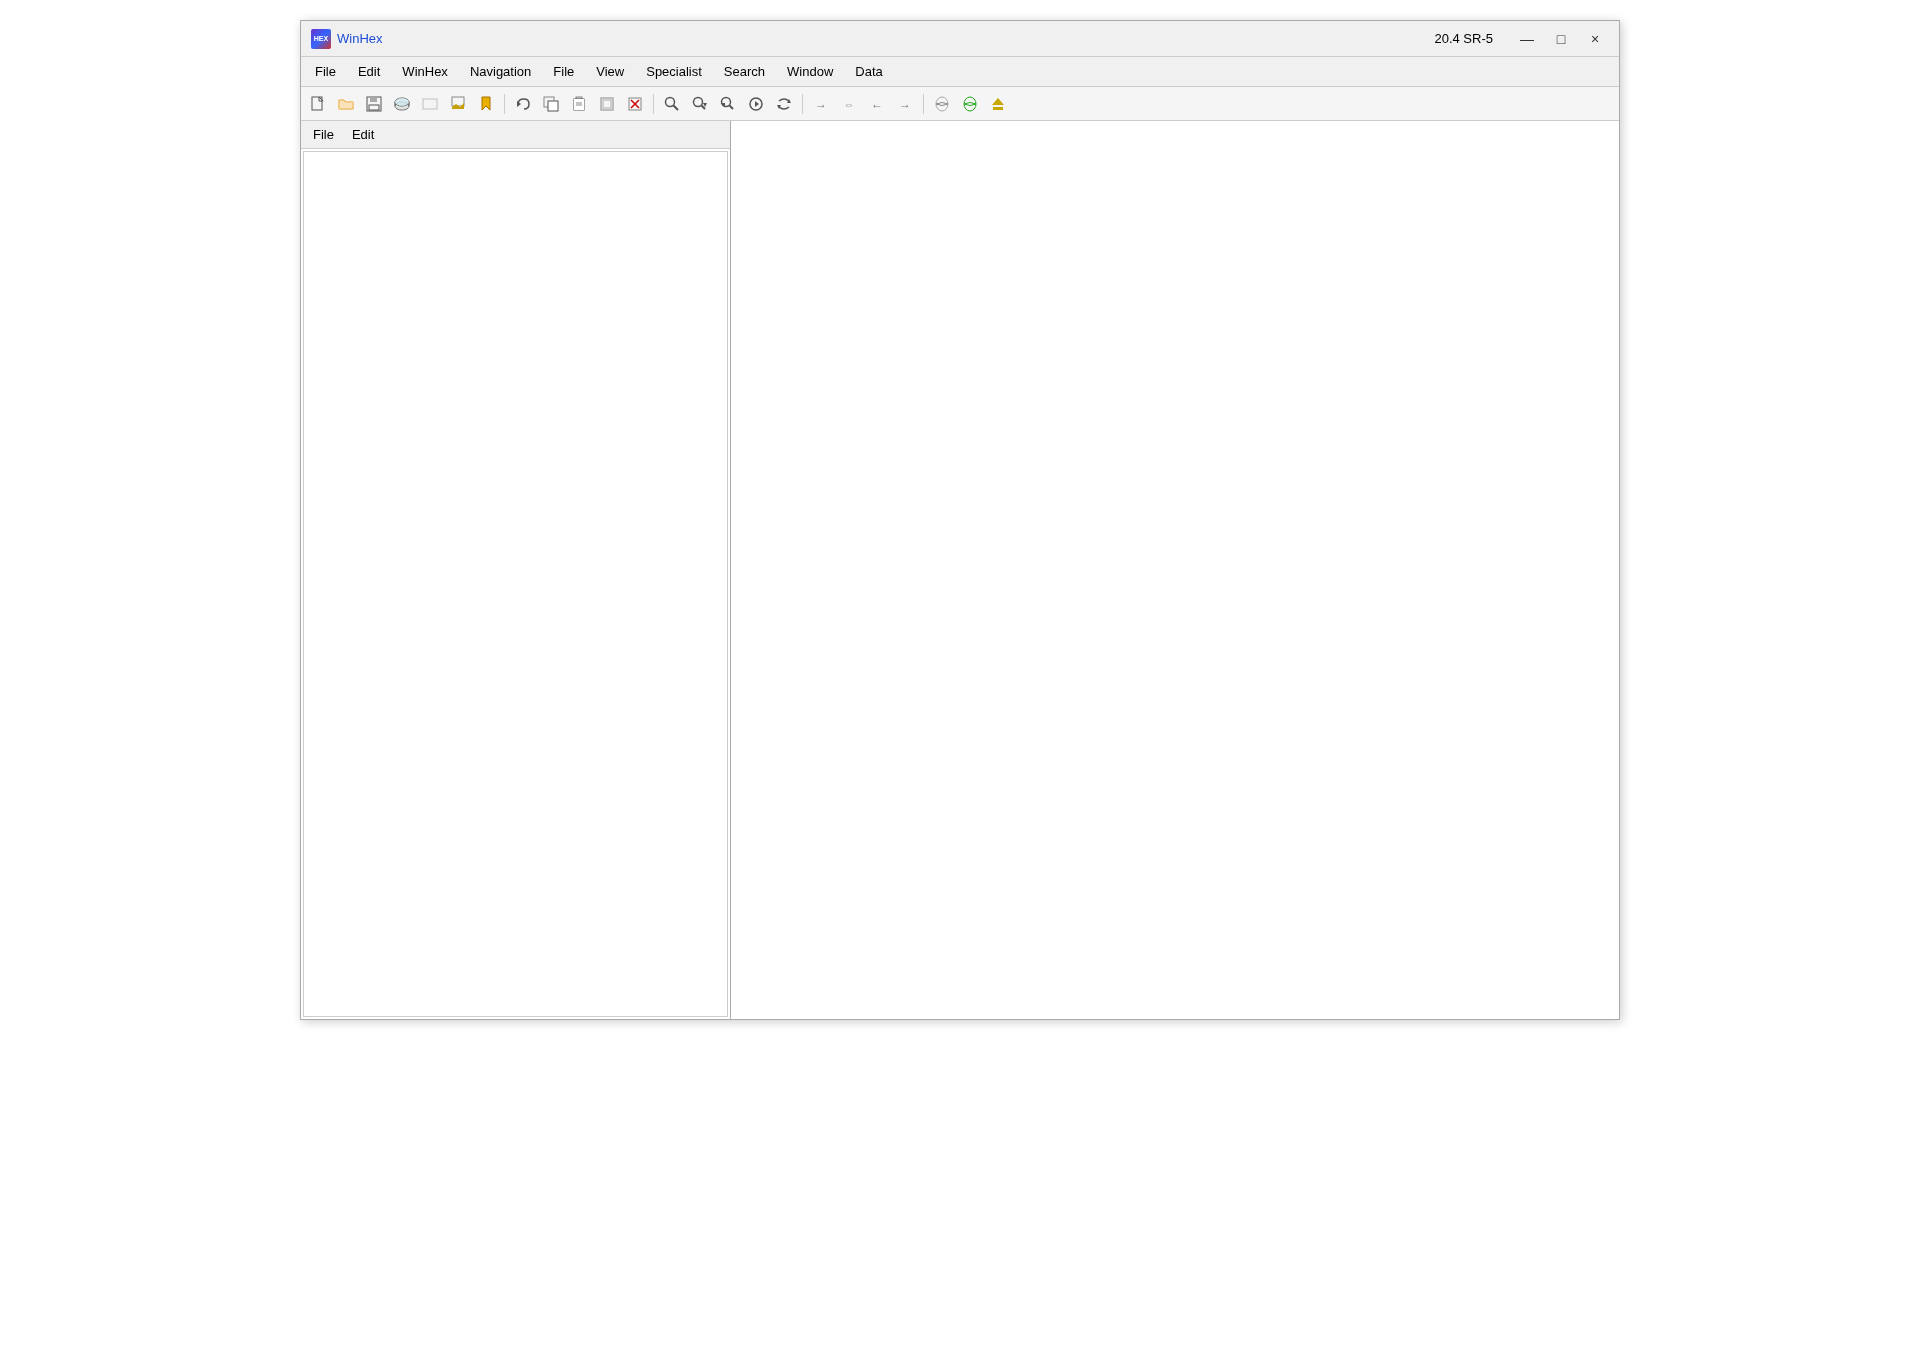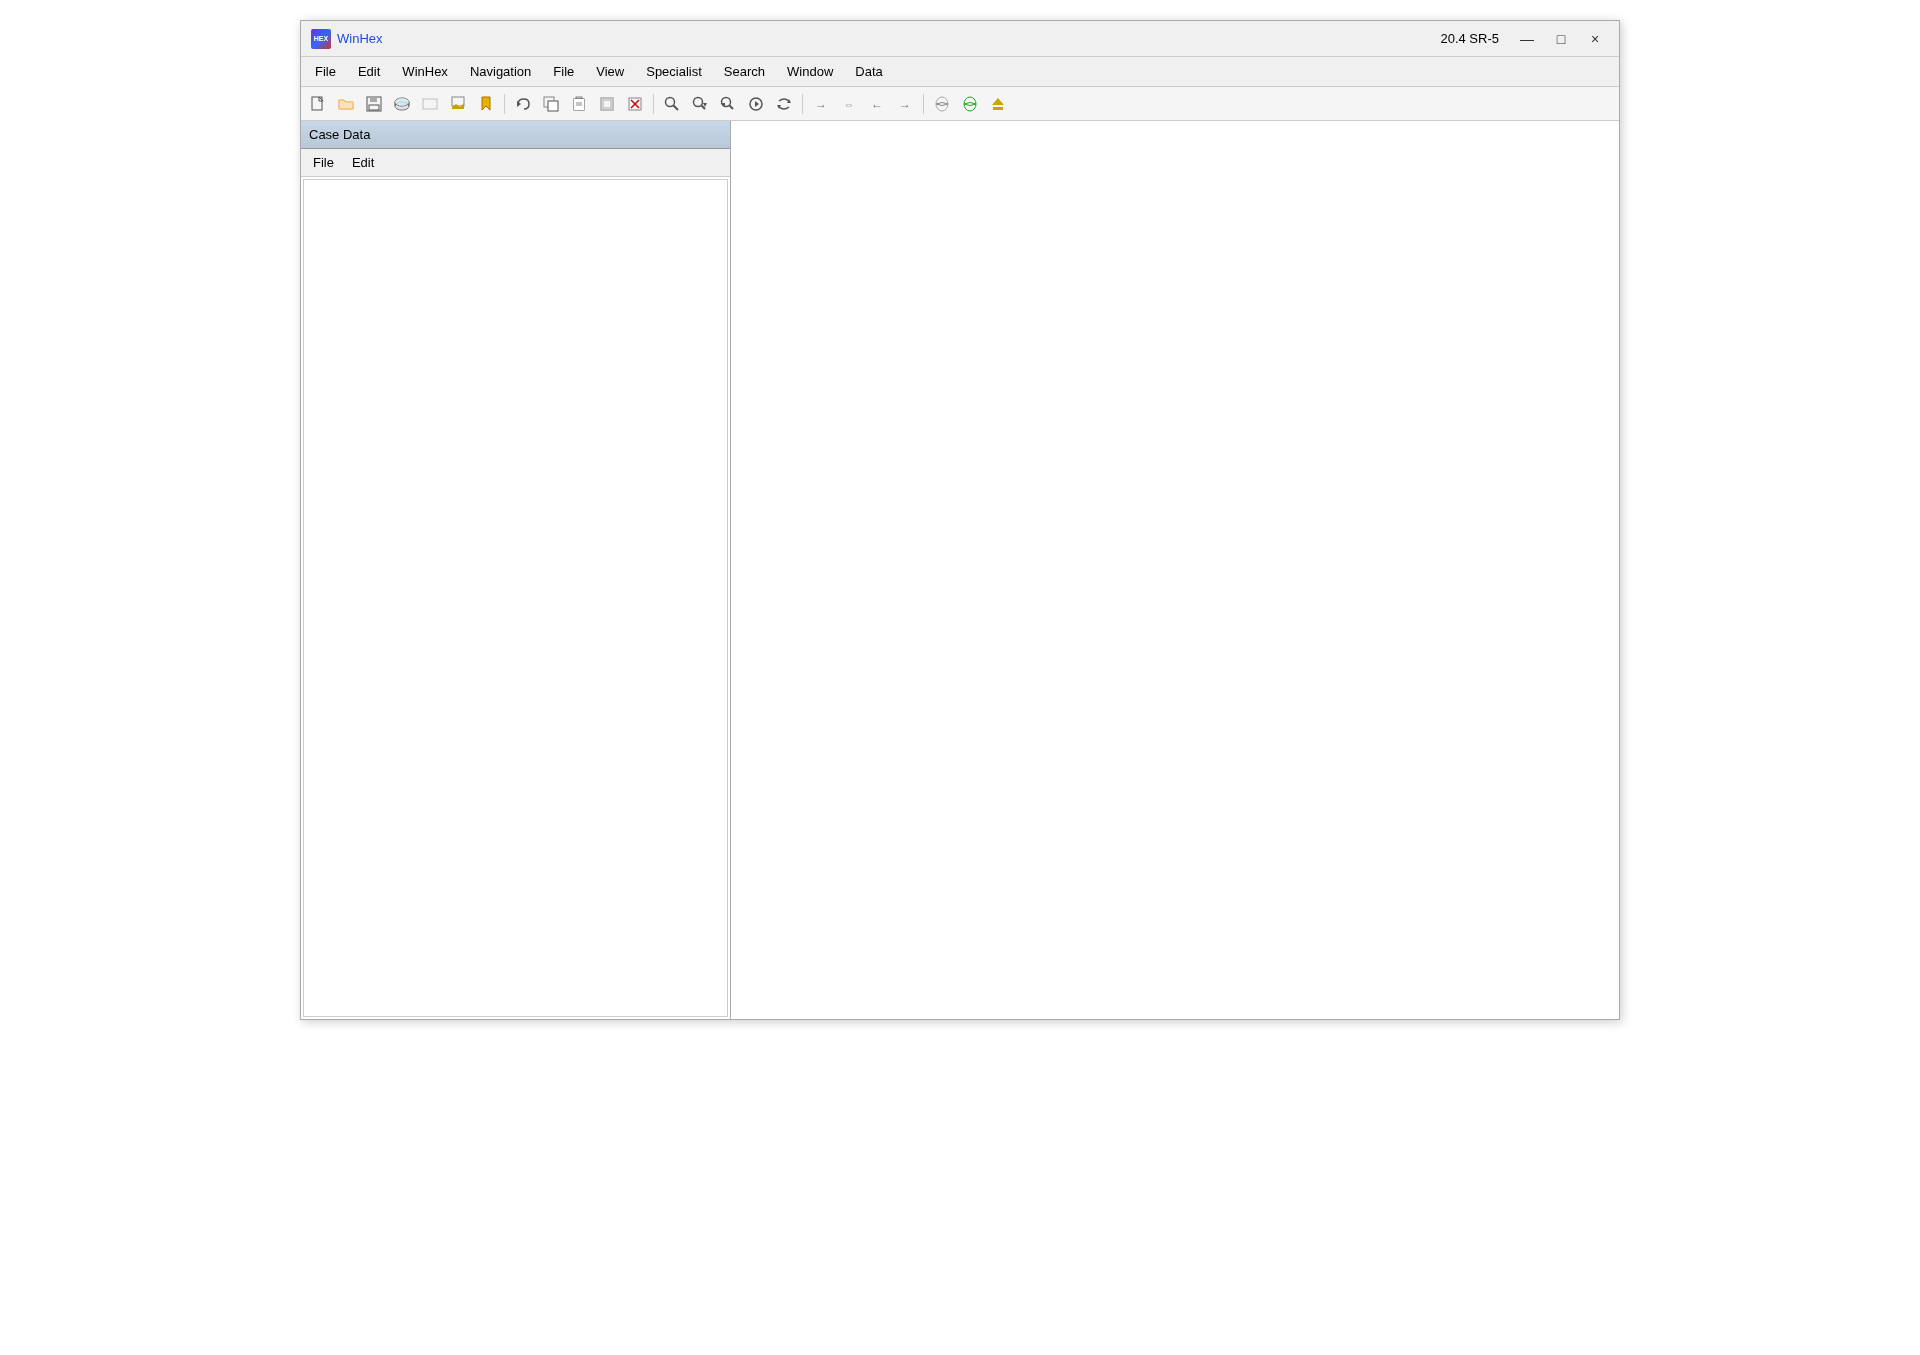--- a/index.html
+++ b/index.html
@@ -198,21 +198,21 @@
 
 <div class="window">
 
   <div class="title-bar">
     <div class="title-bar-left">
       <div class="app-icon">
         <span>HEX</span>
       </div>
       <span class="title-text">WinHex</span>
     </div>
-    <div style="display:flex;align-items:center;gap:4px;">
+    <div style="display:flex;align-items:center;gap:10px;">
       <span class="version-label">20.4 SR-5</span>
       <div class="title-bar-controls">
         <button class="title-btn">—</button>
         <button class="title-btn">□</button>
         <button class="title-btn close">×</button>
       </div>
     </div>
   </div>
 
   <div class="menu-bar">
@@ -378,23 +378,20 @@
       <svg width="16" height="16" viewBox="0 0 16 16">
         <polygon points="8,2 14,9 2,9" fill="#c8a800"></polygon>
         <rect x="3" y="11" width="10" height="3" fill="#c8a800"></rect>
       </svg>
     </button>
   </div>
 
   <div class="content-area">
 
     <div class="sidebar">
-      <div class="sidebar-header">
-        <span>Case Data</span>
-      </div>
       <div class="sidebar-menu">
         <span class="sidebar-menu-item">File</span>
         <span class="sidebar-menu-item">Edit</span>
       </div>
       <div class="sidebar-content">
       </div>
     </div>
 
     <div class="main-content">
     </div>

